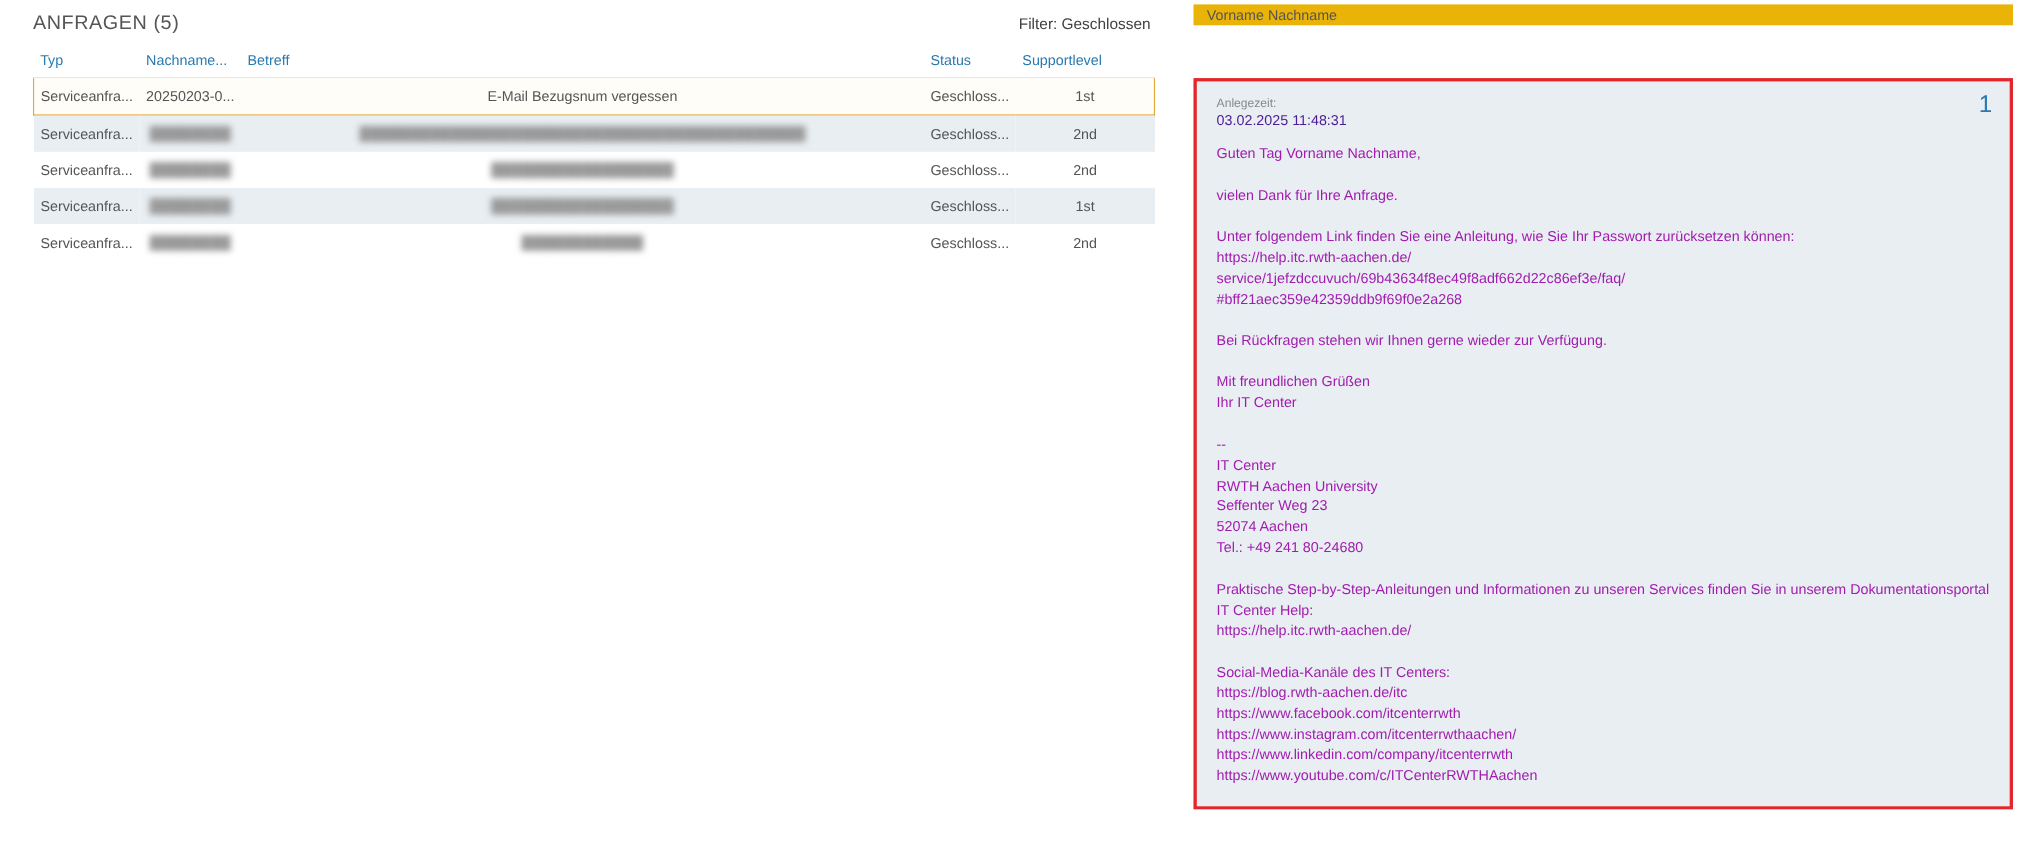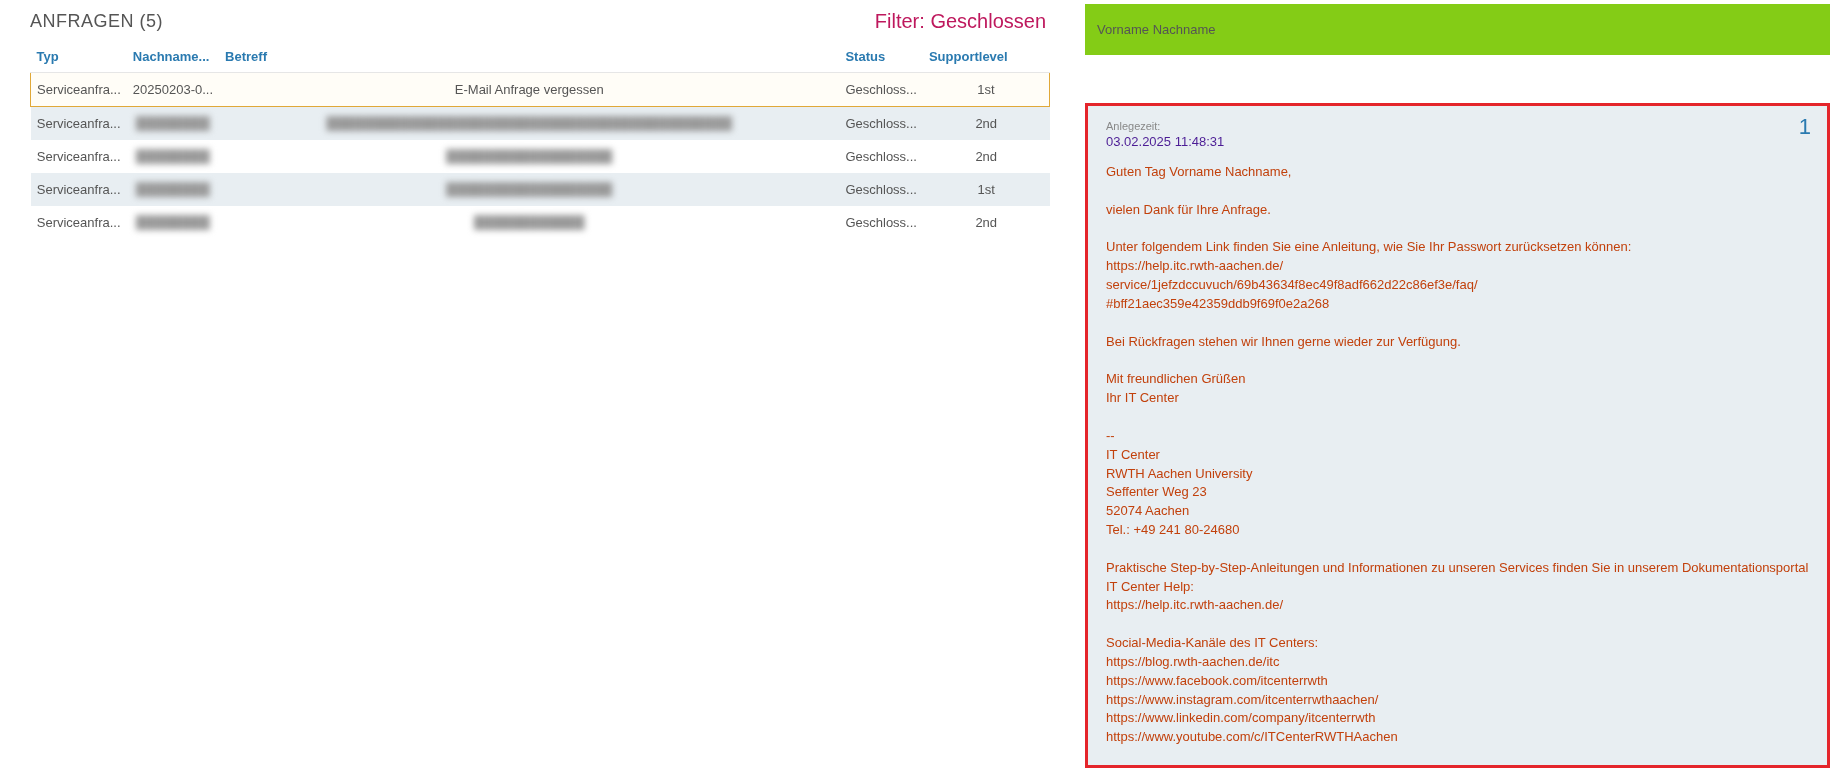--- a/index.html
+++ b/index.html
@@ -27,32 +27,32 @@
       align-items: center;
       padding: 0 0 8px 0;
     }
     .page-title {
       font-size: 18px;
       font-weight: 400;
       color: #555;
       letter-spacing: 0.5px;
     }
     .filter-label {
-      font-size: 20px;
-      color: #be185d;
+      font-size: 14px;
+      color: #404040;
       padding-right: 4px;
       margin-left: 24px;
     }
     .table {
       width: 100%;
       border-collapse: collapse;
     }
     .table th {
       text-align: left;
-      font-weight: 700;
+      font-weight: 400;
       color: #2a7ab0;
       font-size: 13px;
       padding: 8px 6px;
       border-bottom: 1px solid #e6e6e6;
       cursor: pointer;
     }
     .table td {
       padding: 9px 6px;
       font-size: 13px;
       color: #555;
@@ -67,22 +67,22 @@
     .col-status { width: 70px; }
     .col-level { width: 130px; }
     .row-selected {
       border: 1px solid #e0a838;
       background: #fffdf7;
     }
     .row-even { background: #e8eef2; }
     .row-odd { background: #fff; }
     .blur { filter: blur(3px); color: #999; }
     .user-bar {
-      background: #84cc16;
-      padding: 18px 12px;
+      background: #eab308;
+      padding: 2px 12px;
       font-size: 13px;
       color: #555;
       margin-bottom: 48px;
       margin-top: 4px;
     }
     .detail-box {
       background: #e8eef2;
       border: 3px solid #e4252b;
       padding: 14px 18px 18px 18px;
       position: relative;
@@ -99,21 +99,21 @@
       color: #888;
       margin-bottom: 2px;
     }
     .detail-value {
       font-size: 13px;
       color: #4c1d95;
       margin-bottom: 14px;
     }
     .detail-body {
       font-size: 13px;
-      color: #c2410c;
+      color: #a21caf;
       line-height: 1.45;
       white-space: pre-line;
     }
     .ellipsis {
       white-space: nowrap;
       overflow: hidden;
       text-overflow: ellipsis;
       max-width: 100%;
       display: block;
     }
@@ -147,21 +147,21 @@
       </thead>
       <tbody id="table-body">
           <tr class="row-selected">
             <td>
               <span class="ellipsis">Serviceanfra...</span>
             </td>
             <td>
               <span class="ellipsis">20250203-0...</span>
             </td>
             <td>
-              <span class="ellipsis">E-Mail Anfrage vergessen</span>
+              <span class="ellipsis">E-Mail Bezugsnum vergessen</span>
             </td>
             <td>
               <span class="ellipsis">Geschloss...</span>
             </td>
             <td>
               <span class="ellipsis">1st</span>
             </td>
           </tr>
           <tr class="row-even">
             <td>

